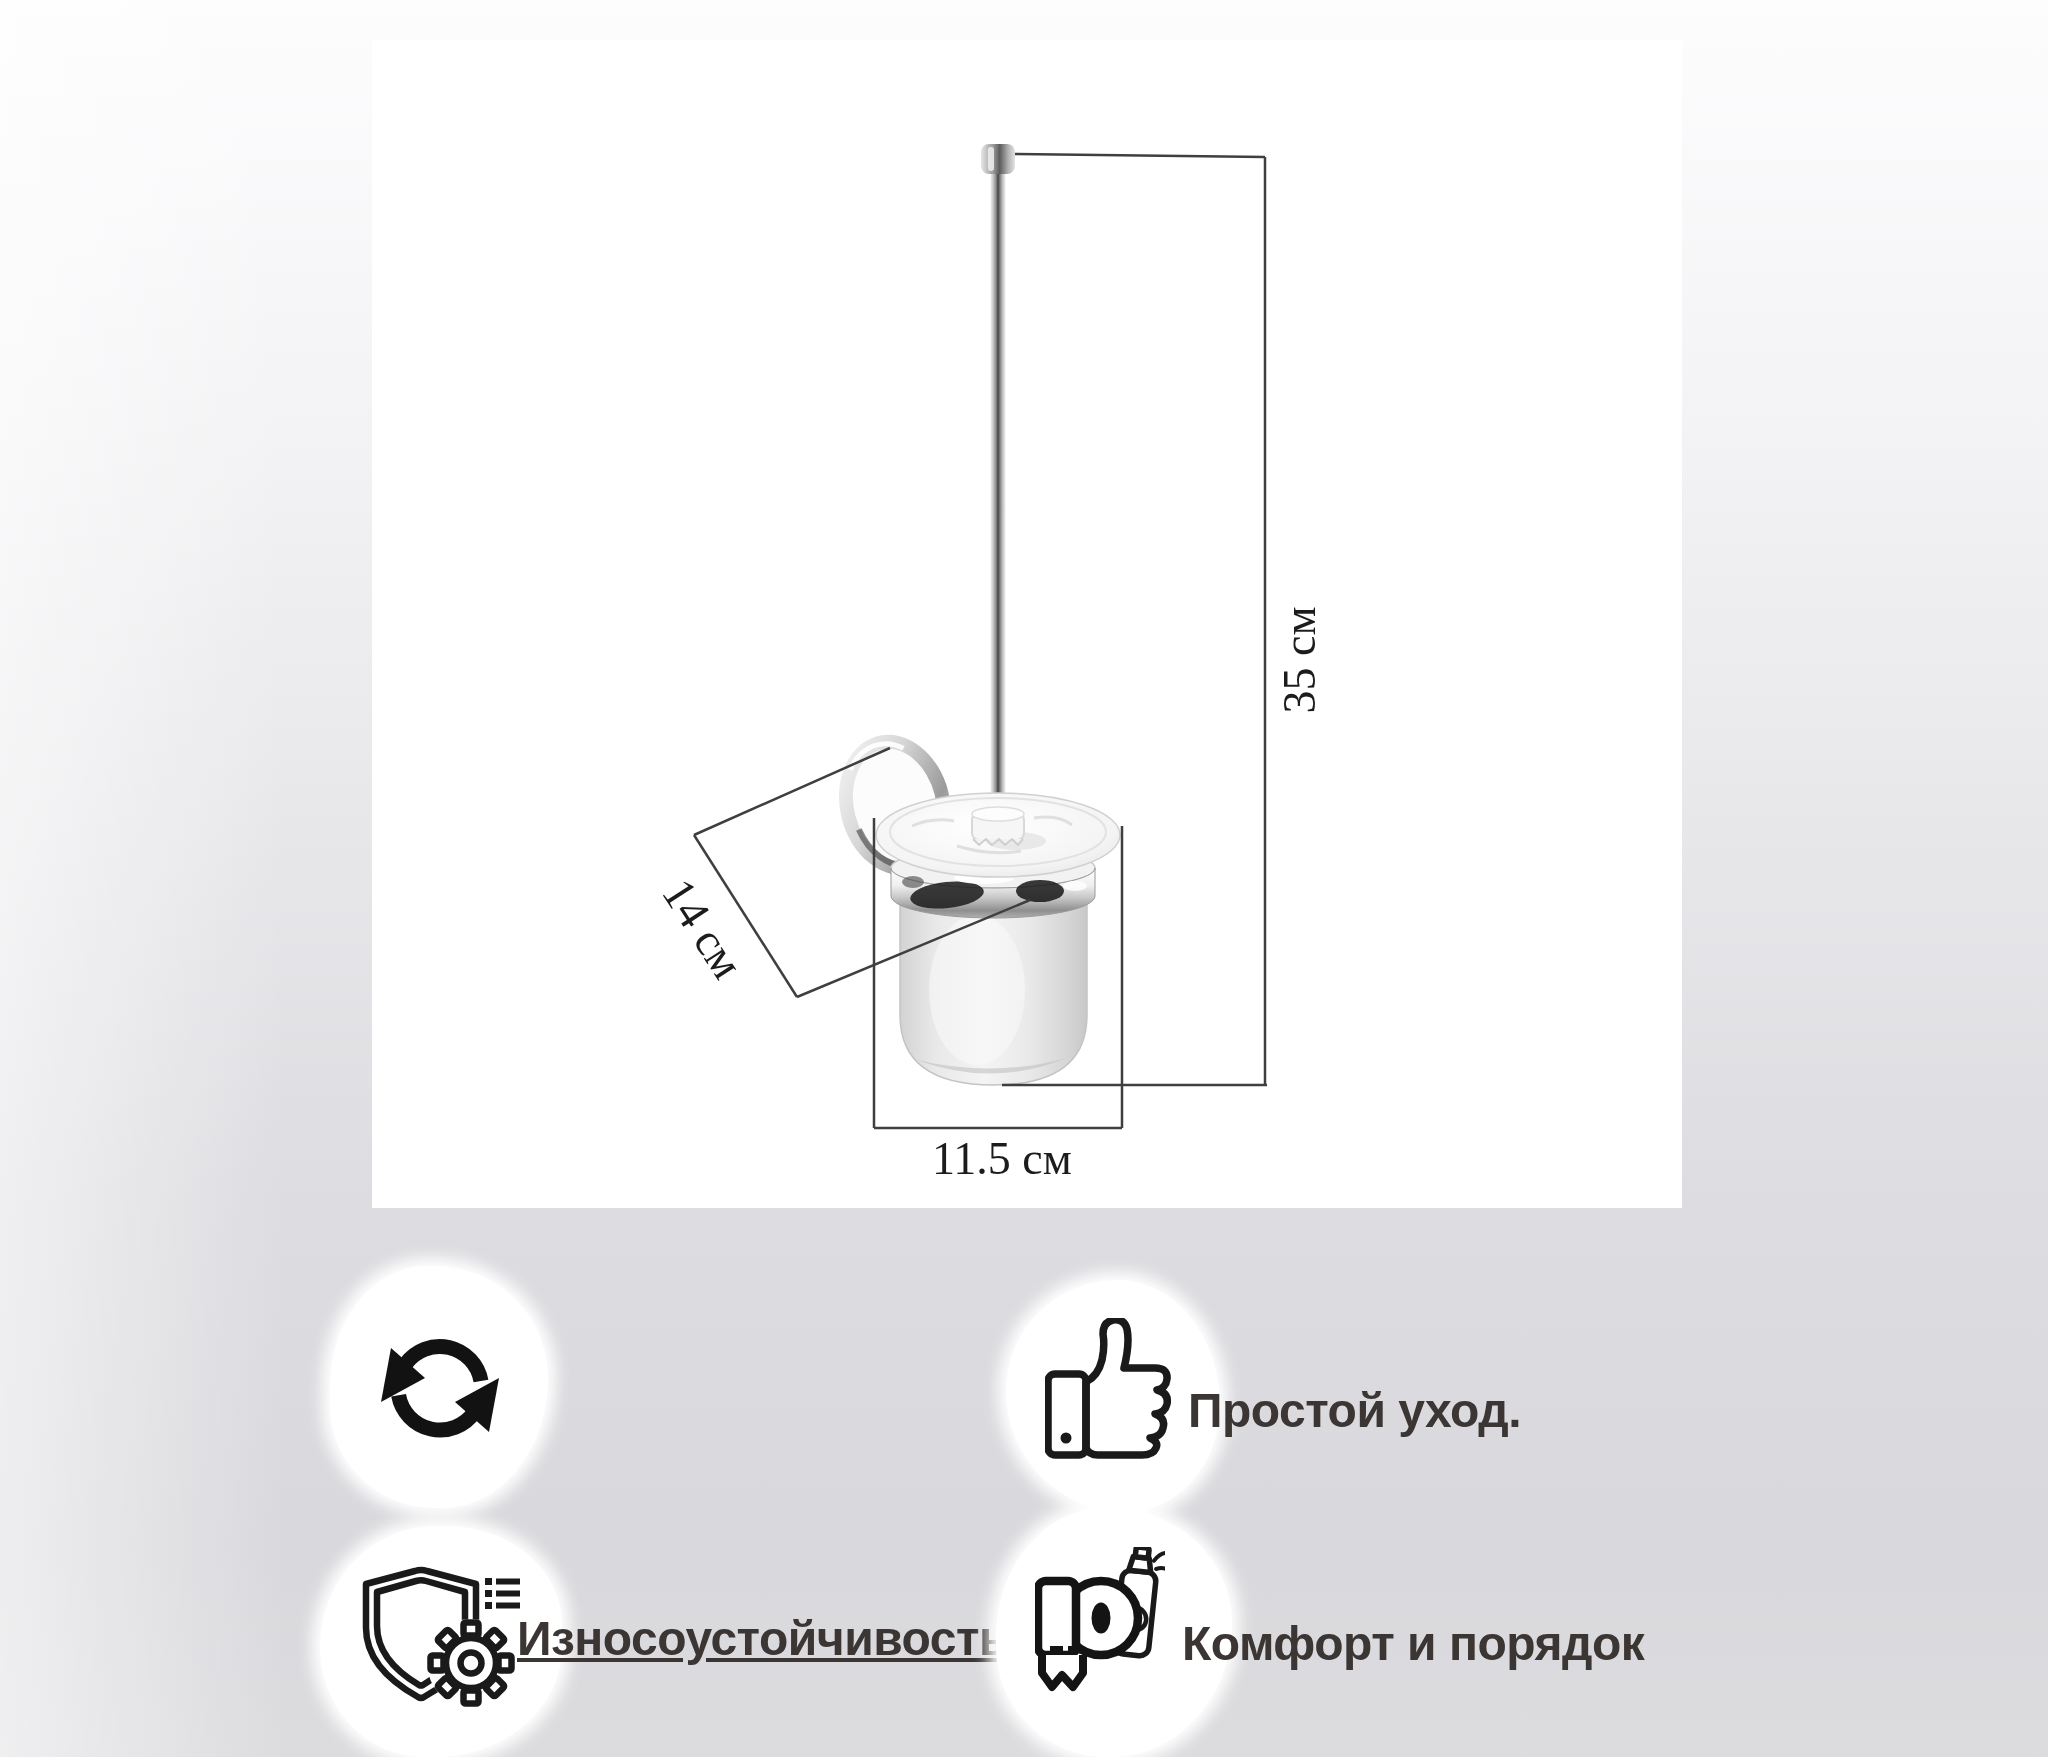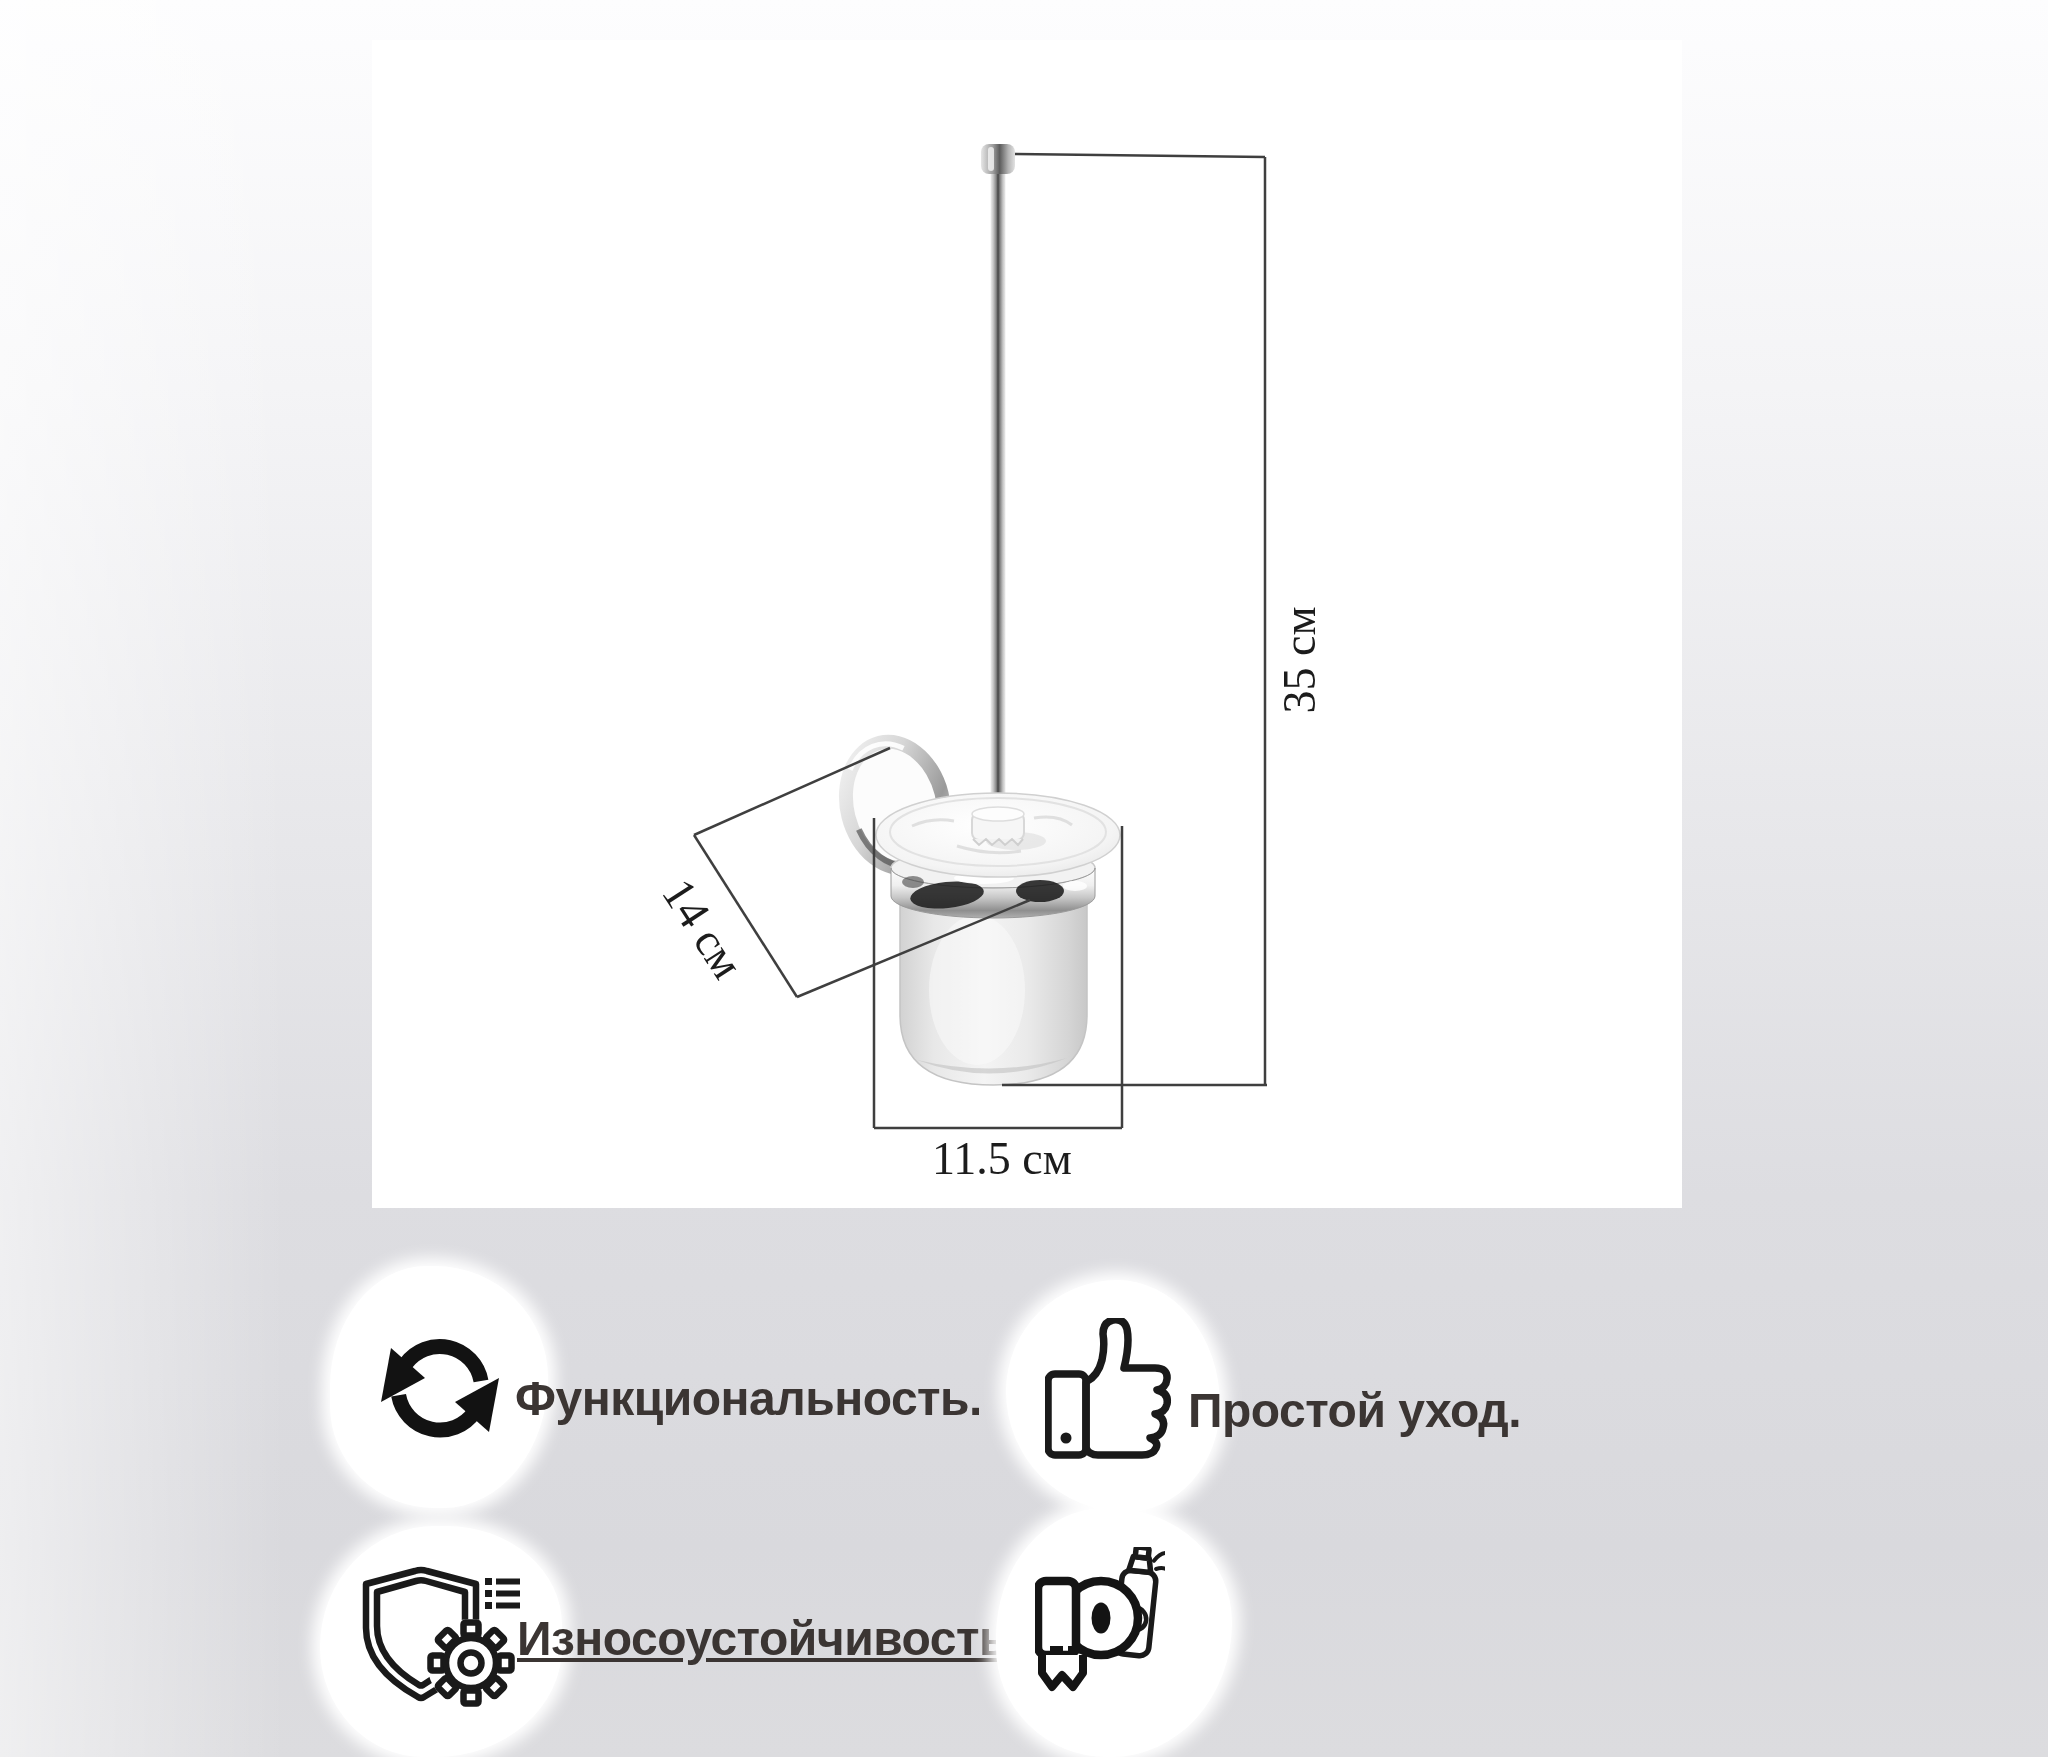--- a/index.html
+++ b/index.html
@@ -168,21 +168,20 @@
 
   <div class="blob b1"></div>
   <svg class="ficon i1" width="126" height="140" viewBox="0 0 126 140">
     <g fill="none" stroke="#121212" stroke-width="15">
       <path d="M 104 61 A 42 42 0 0 0 28.6 43.9"></path>
       <path d="M 21.6 75.3 A 42 42 0 0 0 97.4 92.1"></path>
     </g>
     <polygon points="4,82 48,58 14,28" fill="#121212"></polygon>
     <polygon points="122,58 78,82 112,112" fill="#121212"></polygon>
   </svg>
-  <div class="feature-label l1">Функциональность.</div>
 
   <div class="blob b2"></div>
   <svg class="ficon i2" width="132" height="146" viewBox="0 0 132 146">
     <g fill="none" stroke="#1a1a1a" stroke-width="7.5" stroke-linejoin="round" stroke-linecap="round">
       <rect x="3" y="56" width="38" height="81" rx="7"></rect>
       <path d="M 41 130
                L 41 64
                Q 53 58 57 42
                Q 60 28 58 16
                Q 58 4 68 2
@@ -255,14 +254,15 @@
 
     <g>
       <circle cx="66" cy="71" r="37" fill="#ffffff" stroke="#141414" stroke-width="8.5"></circle>
       <ellipse cx="66" cy="71" rx="9.5" ry="15.5" fill="#141414"></ellipse>
       <rect x="3" y="34" width="38" height="74" rx="8" fill="#ffffff" stroke="#141414" stroke-width="8.5"></rect>
       <path d="M 7 108 L 7 126 L 17 140 L 27 128 L 38 140 L 48 126 L 48 108" fill="#ffffff" stroke="#141414" stroke-width="8" stroke-linejoin="round"></path>
       <rect x="15" y="99" width="13" height="7.5" fill="#141414"></rect>
       <rect x="33" y="99" width="13" height="7.5" fill="#141414"></rect>
     </g>
   </svg>
+  <div class="feature-label l4">Комфорт и порядок</div>
 
 </div>
 
 </body></html>

